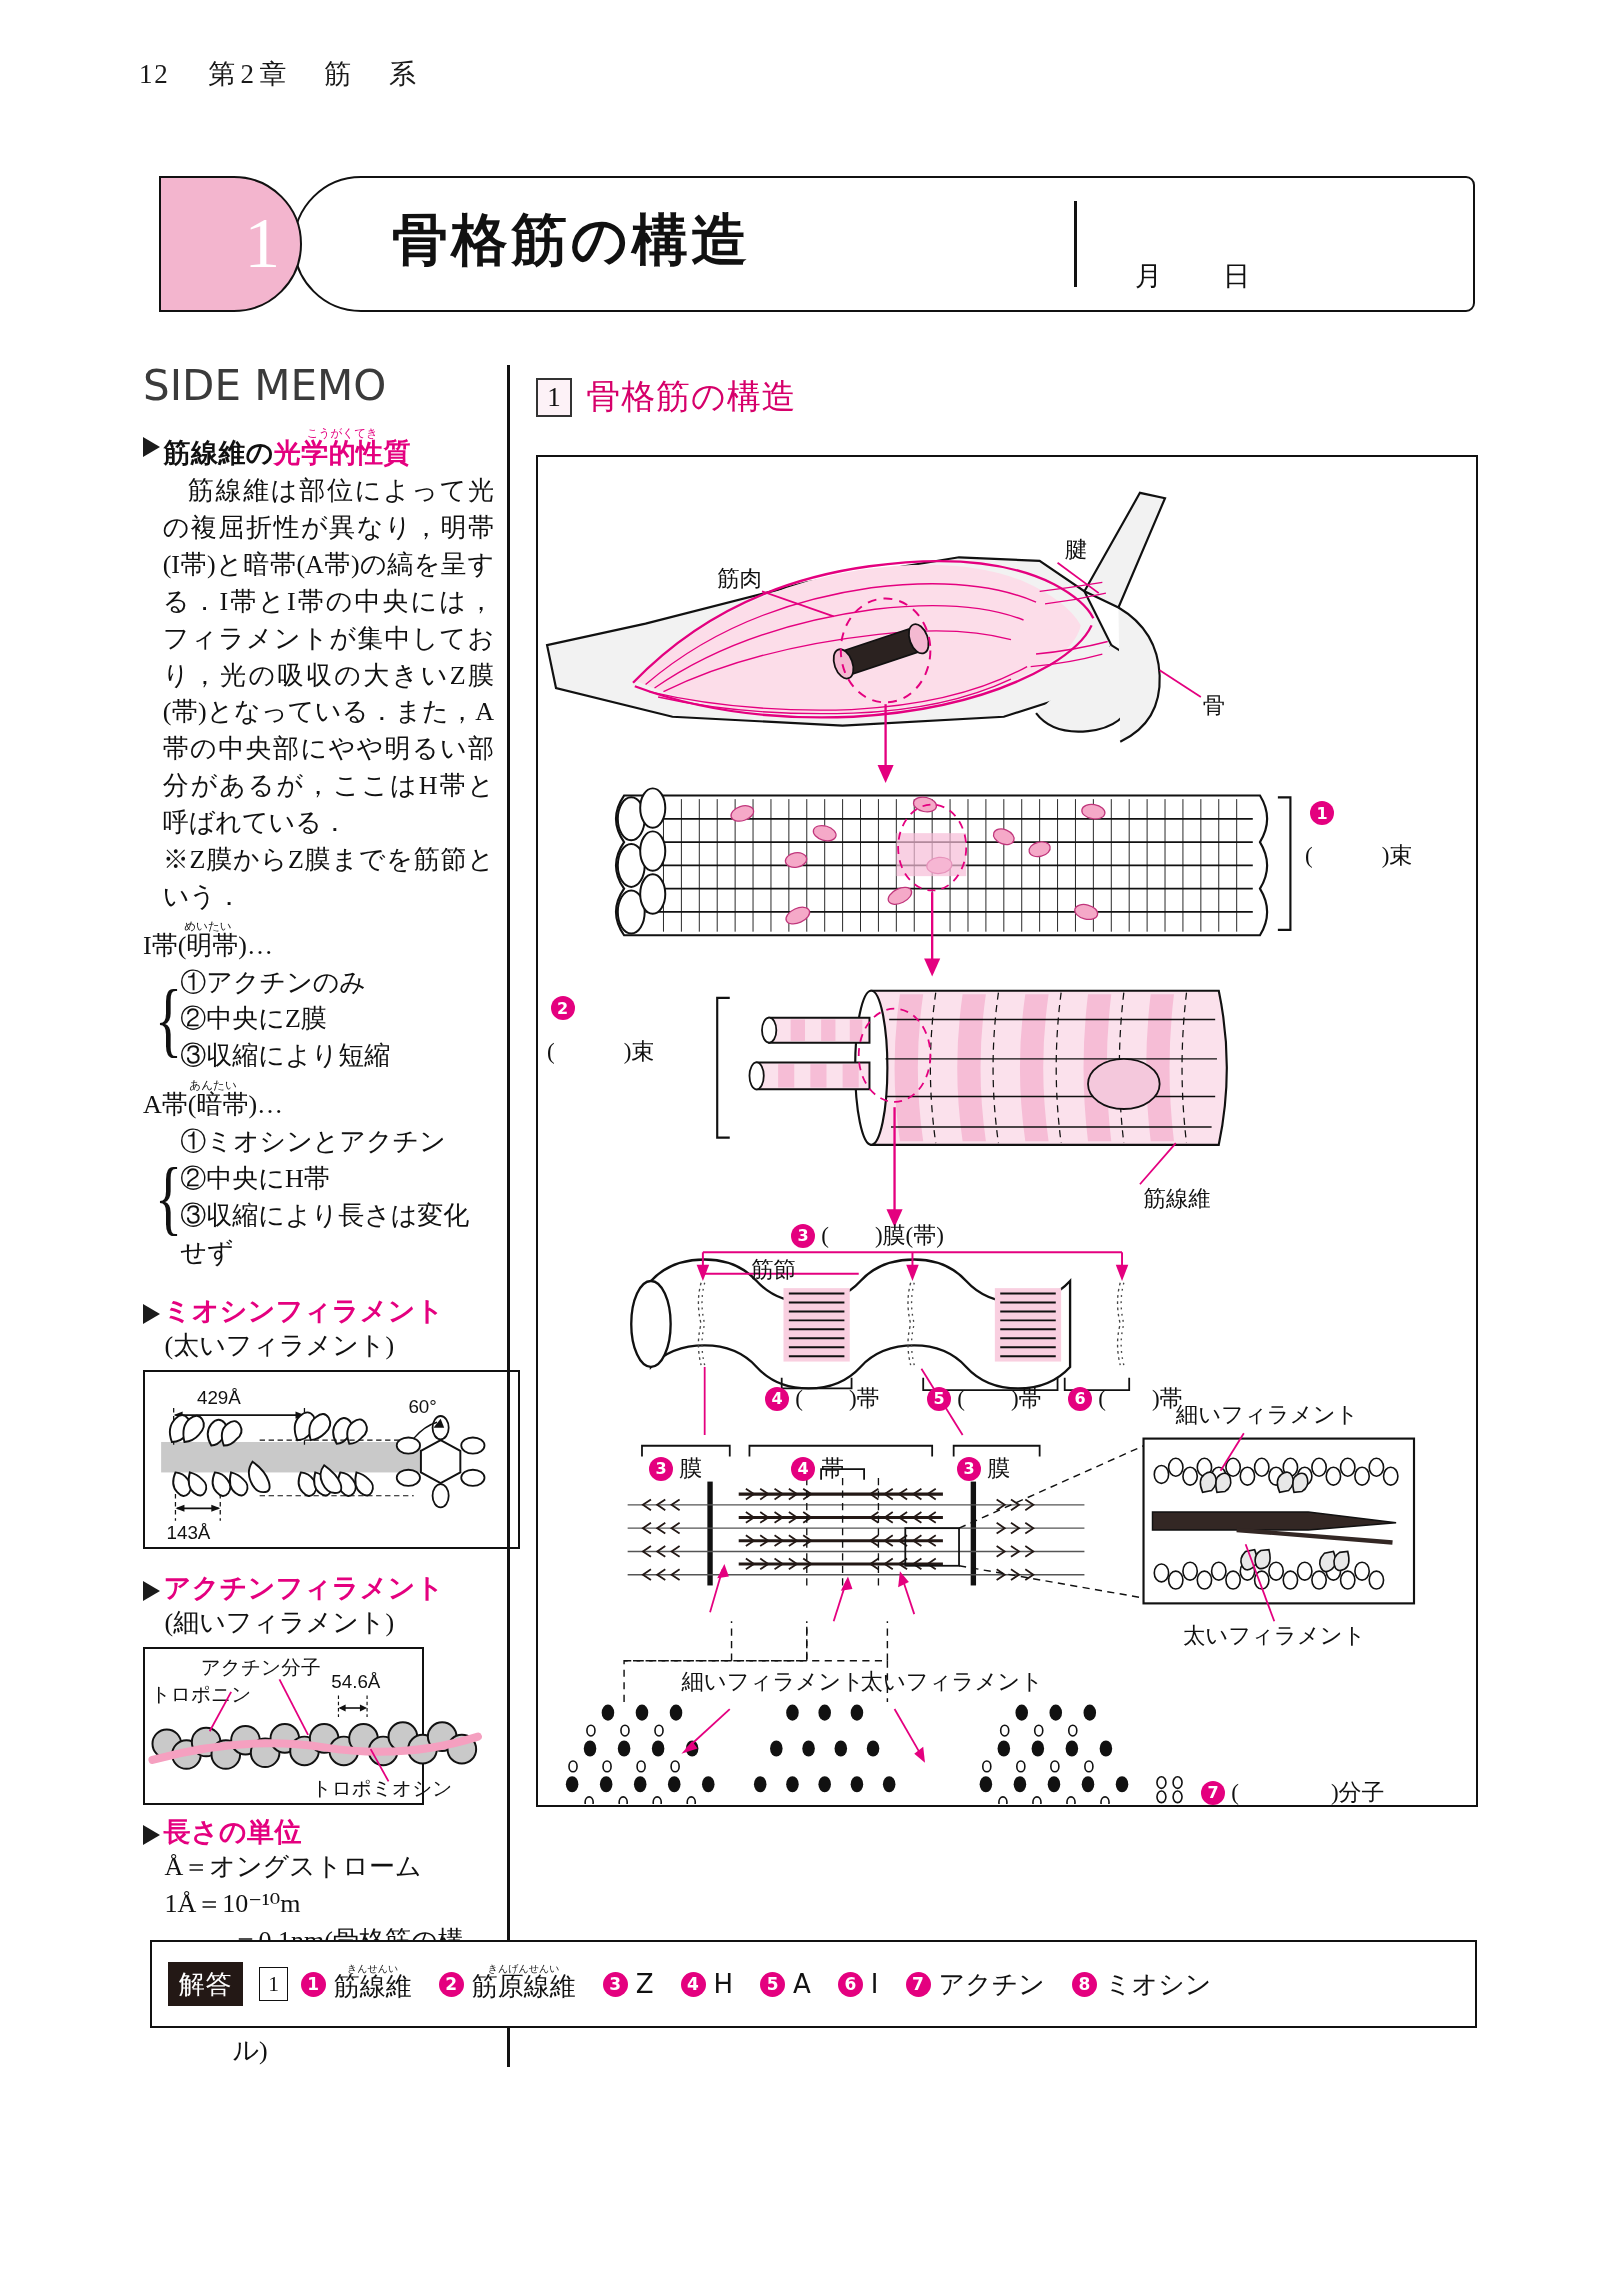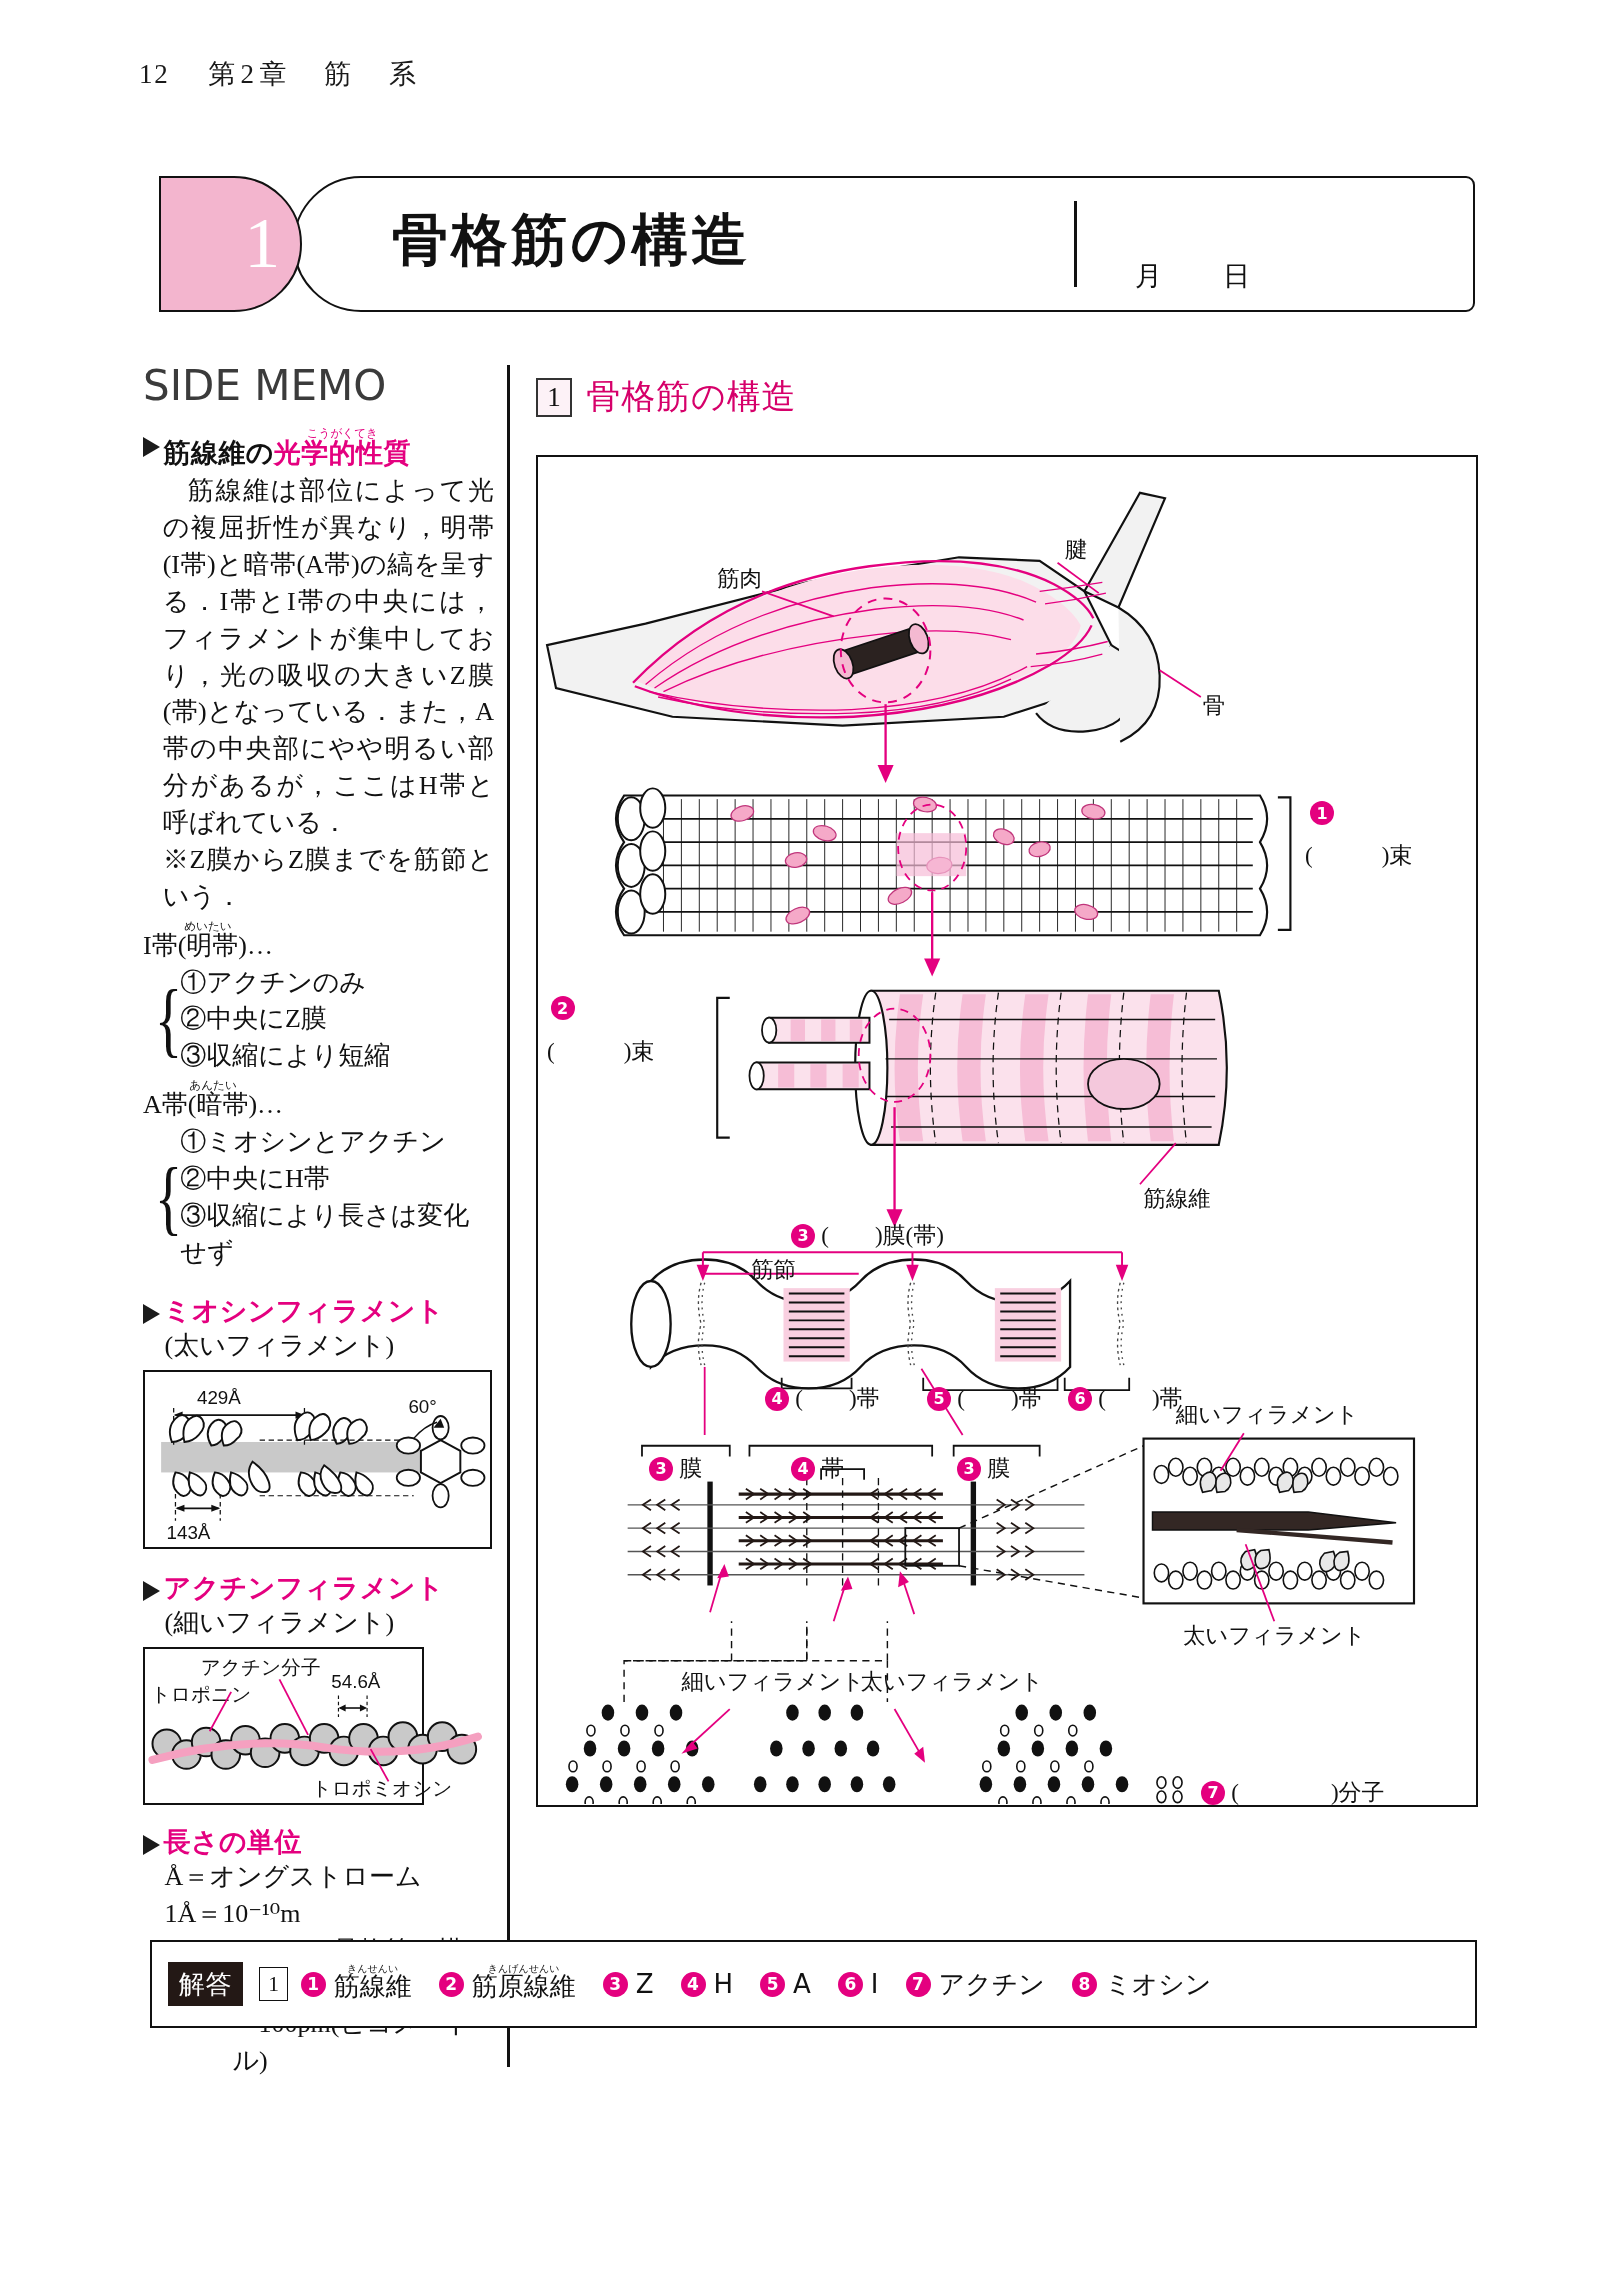--- a/index.html
+++ b/index.html
@@ -184,21 +184,21 @@
         <li>③収縮により長さは変化せず</li>
       </ol>
     </div>
 
     <div class="bullet" style="margin-top:23px;">
       <div class="tri"></div>
       <div class="btxt">ミオシンフィラメント</div>
     </div>
     <div class="fig-cap">(太いフィラメント)</div>
 
-    <div class="figbox" style="margin-top:7.2px;width:349px;height:179px;">
+    <div class="figbox" style="margin-top:7.2px;width:377px;height:179px;">
       <svg width="344" height="174" viewBox="0 0 384 194">
         <rect x="18" y="78" width="290" height="34" fill="#c9c9c9" stroke="none"></rect>
 
         <line x1="32" y1="40" x2="32" y2="84" stroke="#111" stroke-width="1.4" stroke-dasharray="5,4"></line>
         <line x1="178" y1="40" x2="178" y2="84" stroke="#111" stroke-width="1.4" stroke-dasharray="5,4"></line>
         <line x1="34" y1="48" x2="176" y2="48" stroke="#111" stroke-width="2"></line>
         <polygon points="32,48 42,44 42,52" fill="#111"></polygon>
         <polygon points="178,48 168,44 168,52" fill="#111"></polygon>
 
         <line x1="34" y1="118" x2="34" y2="166" stroke="#111" stroke-width="1.4" stroke-dasharray="5,4"></line>
@@ -289,21 +289,21 @@
             <circle cx="332" cy="98" r="16"></circle>
           <circle cx="354" cy="112" r="16"></circle>
         </g>
         <path d="M8 124 Q 110 96 200 110 Q 290 124 372 98" fill="none" stroke="#f5a0c0" stroke-width="9" stroke-linecap="round"></path>
         <path d="M96 48 L 72 92" stroke="#e4007f" stroke-width="2"></path>
         <path d="M150 34 L 182 96" stroke="#e4007f" stroke-width="2"></path>
         <path d="M272 148 L 252 112" stroke="#e4007f" stroke-width="2"></path>
       </svg>
     </div>
 
-    <div class="bullet" style="margin-top:20px;">
+    <div class="bullet" style="margin-top:10px;">
       <div class="tri"></div>
       <div class="btxt">長さの単位</div>
     </div>
     <div class="sub-note" style="margin-left:21.5px;">
       <div>Å＝オングストローム</div>
       <div>1Å＝10⁻¹⁰m</div>
       <div style="margin-left:68px;">＝0.1nm(骨格筋の構造)</div>
       <div style="margin-left:68px;">＝100pm(ピコメートル)</div>
     </div>
   </div>

